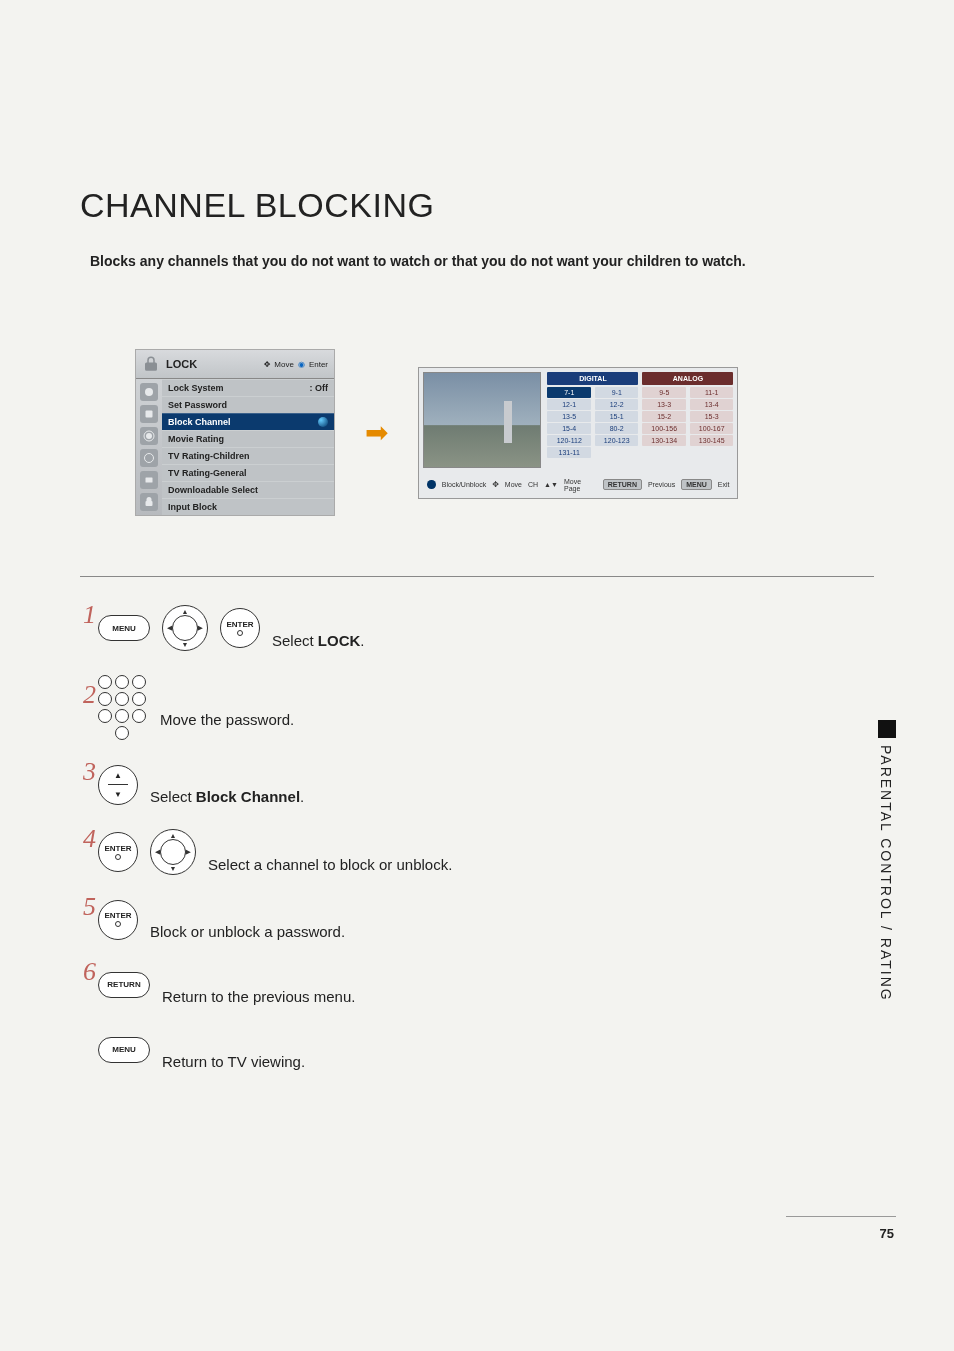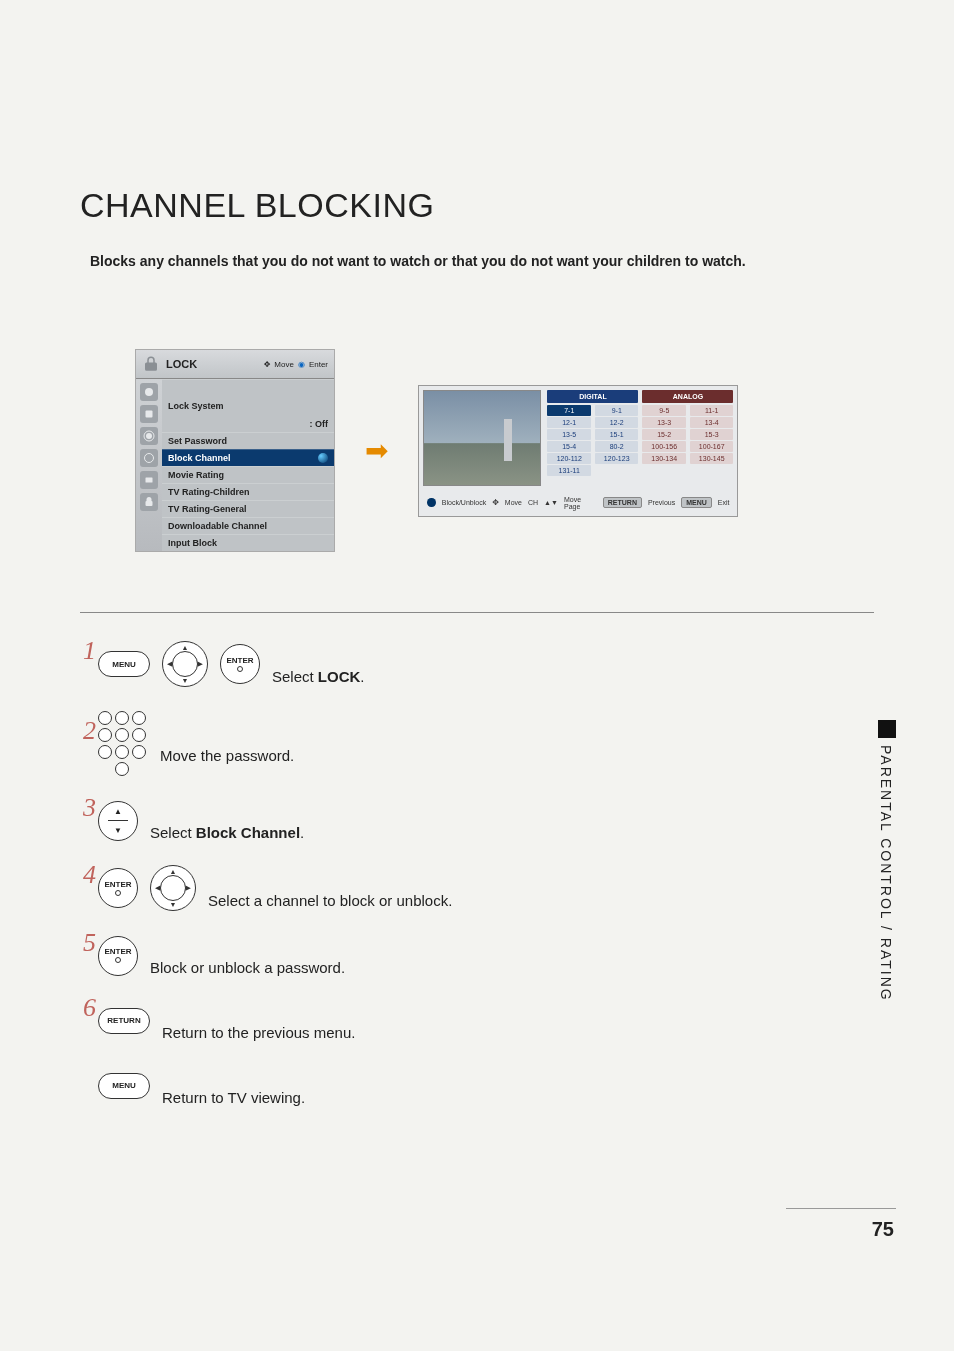--- a/index.html
+++ b/index.html
@@ -83,21 +83,21 @@
     border-top:1px solid rgba(255,255,255,0.2);
   }
   .osd-item.selected {
     background: #0b3a6e;
     color: #fff;
   }
   .osd-item .enter-dot {
     width:10px; height:10px; border-radius:50%;
     background: radial-gradient(circle at 30% 30%, #6cf, #036);
   }
-  .osd-item .val { font-weight:600;margin-top:36px; }
+  .osd-item .val { font-weight:600; }
 
   .arrow-between {
     color: #e58a00;
     font-size: 28px;
   }
 
   
   .tvshot {
     width: 320px;
     border: 1px solid #999;
@@ -255,21 +255,21 @@
     position:absolute;
     right:58px;
     top:720px;
     width:18px; height:18px;
     background:#111;
   }
   .pagenum {
     position:absolute;
     right:60px;
     bottom:110px;
-    font-size:20px;
+    font-size:13px;
     font-weight:700;
   }
   .pagenum::before{
     content:"";
     position:absolute;
     right:-2px;
     top:-10px;
     width:110px;
     border-top:1px solid #999;
   }
@@ -348,21 +348,21 @@
             <div class="osd-item">
               <span>Movie Rating</span>
             </div>
             <div class="osd-item">
               <span>TV Rating-Children</span>
             </div>
             <div class="osd-item">
               <span>TV Rating-General</span>
             </div>
             <div class="osd-item">
-              <span>Downloadable Channel</span>
+              <span>Downloadable Select</span>
             </div>
             <div class="osd-item">
               <span>Input Block</span>
             </div>
           </div>
       </div>
     </div>
 
     <div class="arrow-between">➡</div>
 

